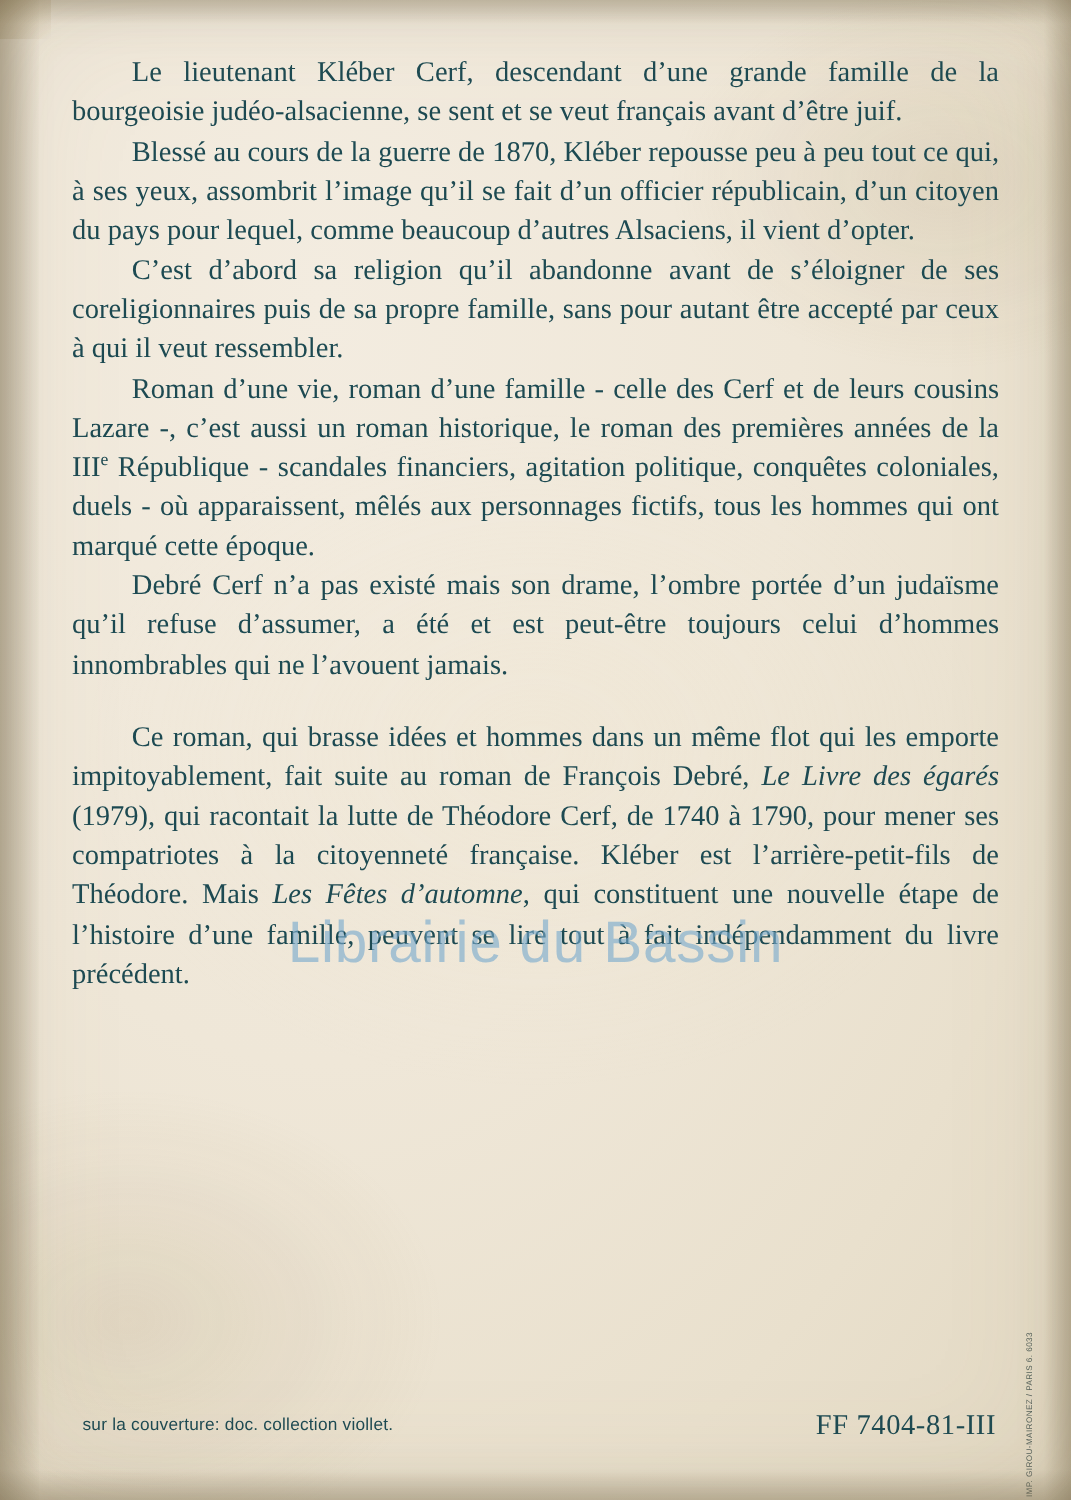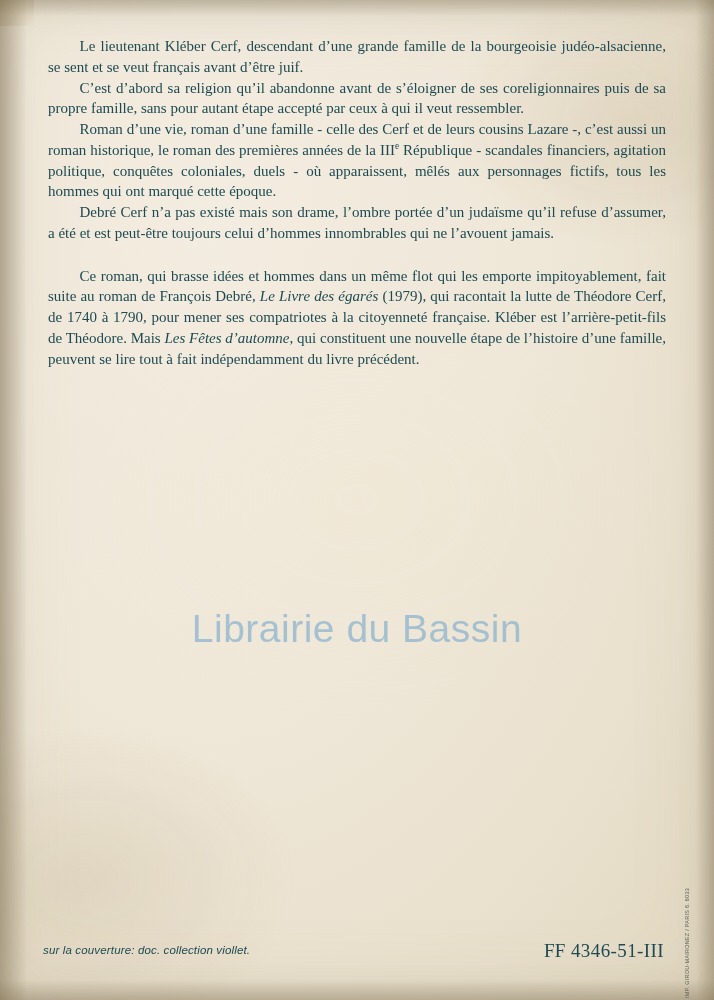--- a/index.html
+++ b/index.html
@@ -74,21 +74,21 @@
 
   .content {
     position: absolute;
     left: 48px;
     right: 48px;
     top: 36px;
   }
 
   .blurb {
     color: #1d4a52;
-    font-size: 15px;
+    font-size: 19px;
     line-height: 1.385;
     text-align: justify;
     text-justify: inter-word;
     font-family: Liberation Serif, serif;
   }
   .blurb p {
     margin: 0;
     text-indent: 2.1em;
   }
 
@@ -119,27 +119,26 @@
     letter-spacing: 0.5px;
     color: rgba(120, 170, 205, 0.62);
     pointer-events: none;
     user-select: none;
     white-space: nowrap;
   }
 
   
   .footer-left {
     position: absolute;
-    left: 43px;
+    left: 55px;
     bottom: 44px;
     font-family: "Liberation Sans", sans-serif;
     font-size: 11.5px;
     color: #1d4a52;
     letter-spacing: 0.15px;
-    font-style: italic;
   }
   .footer-right {
     position: absolute;
     right: 50px;
     bottom: 38px;
     font-family: "Liberation Serif", serif;
     font-size: 19px;
     color: #1d4a52;
     letter-spacing: 0.4px;
   }
@@ -171,35 +170,36 @@
 
 <div class="page">
 
   <div class="paper-texture"></div>
   <div class="corner-fold"></div>
 
   <div class="content">
 
     <div class="blurb">
       <p>Le lieutenant Kléber Cerf, descendant d’une grande famille de la bourgeoisie judéo-alsacienne, se sent et se veut français avant d’être juif.</p>
-      <p>C’est d’abord sa religion qu’il abandonne avant de s’éloigner de ses coreligionnaires puis de sa propre famille, sans pour autant étape accepté par ceux à qui il veut ressembler.</p>
+      <p>Blessé au cours de la guerre de 1870, Kléber repousse peu à peu tout ce qui, à ses yeux, assombrit l’image qu’il se fait d’un officier républicain, d’un citoyen du pays pour lequel, comme beaucoup d’autres Alsaciens, il vient d’opter.</p>
+      <p>C’est d’abord sa religion qu’il abandonne avant de s’éloigner de ses coreligionnaires puis de sa propre famille, sans pour autant être accepté par ceux à qui il veut ressembler.</p>
       <p>Roman d’une vie, roman d’une famille - celle des Cerf et de leurs cousins Lazare -, c’est aussi un roman historique, le roman des premières années de la III<sup class="ord">e</sup> République - scandales financiers, agitation politique, conquêtes coloniales, duels - où apparaissent, mêlés aux personnages fictifs, tous les hommes qui ont marqué cette époque.</p>
       <p>Debré Cerf n’a pas existé mais son drame, l’ombre portée d’un judaïsme qu’il refuse d’assumer, a été et est peut-être toujours celui d’hommes innombrables qui ne l’avouent jamais.</p>
     </div>
 
     <div class="blurb blurb-note">
       <p><span>Ce roman, qui brasse idées et hommes dans un même flot qui les emporte impitoyablement, fait suite au roman de François Debré, </span><span class="it">Le Livre des égarés</span><span> (1979), qui racontait la lutte de Théodore Cerf, de 1740 à 1790, pour mener ses compatriotes à la citoyenneté française. Kléber est l’arrière-petit-fils de Théodore. Mais </span><span class="it">Les Fêtes d’automne</span><span>, qui constituent une nouvelle étape de l’histoire d’une famille, peuvent se lire tout à fait indépendamment du livre précédent.</span></p>
     </div>
 
   </div>
 
   <div class="watermark">Librairie du Bassin</div>
 
   <div class="footer-left">sur la couverture: doc. collection viollet.</div>
-  <div class="footer-right">FF 4346-51-III</div>
+  <div class="footer-right">FF 7404-81-III</div>
   <div class="printer-credit">IMP. GIROU-MAIRONEZ / PARIS 6. 6033</div>
 
   <div class="left-spine"></div>
   <div class="right-edge"></div>
   <div class="top-edge"></div>
   <div class="bottom-edge"></div>
   <div class="edge-shade"></div>
 </div>
 
 </body></html>

